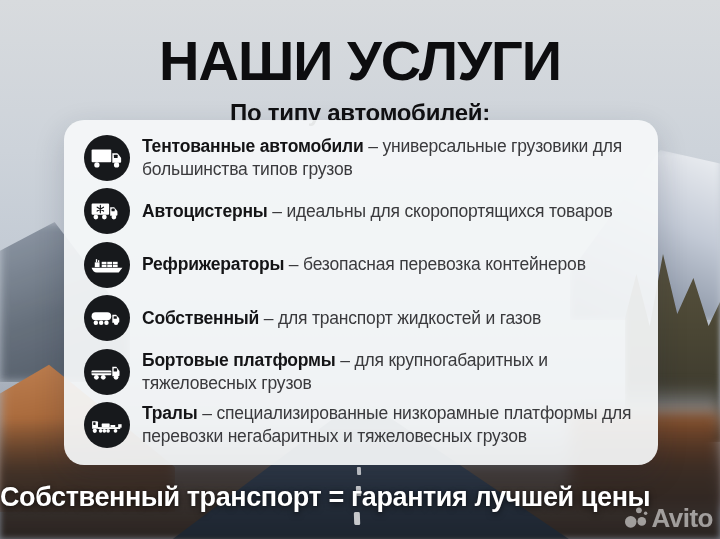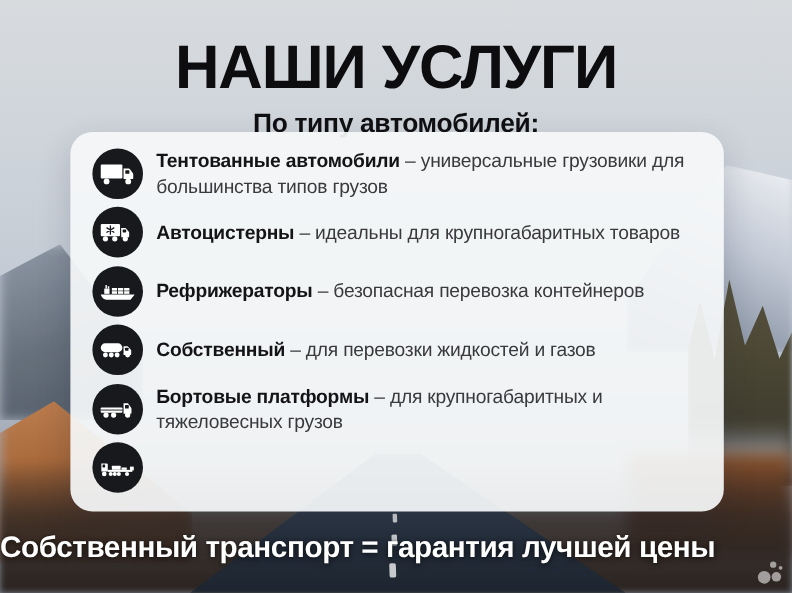--- a/index.html
+++ b/index.html
@@ -115,21 +115,21 @@
           </g>
           <path d="M38 15h7.5l5.5 6.5c.4.5.6 1.1.6 1.7V29a2 2 0 0 1-2 2H38z" fill="#fff"></path>
           <rect x="40.5" y="17.5" width="6" height="5" rx="1" fill="#17191c"></rect>
           <circle cx="11" cy="33.5" r="4.5" fill="#fff"></circle>
             <circle cx="27" cy="33.5" r="4.5" fill="#fff"></circle>
             <circle cx="45" cy="33.5" r="4.5" fill="#fff"></circle>
         </svg>
       </span>
       <p class="txt">
         <b>Автоцистерны</b>
-        <span>– идеальны для крупногабаритных товаров</span>
+        <span>– идеальны для скоропортящихся товаров</span>
       </p>
     </div>
 
     <div class="svc">
       <span class="icn">
         <svg viewBox="0 0 64 44">
           <path d="M3 27h58l-7 9H13c-5 0-8.5-4-10-9z" fill="#fff"></path>
           <rect x="9" y="17" width="9" height="9" fill="#fff"></rect>
           <rect x="11" y="11" width="2.5" height="6" fill="#fff"></rect>
           <rect x="15" y="13" width="2.5" height="4" fill="#fff"></rect>
@@ -156,21 +156,21 @@
           <path d="M42 16h7l5.5 6c.4.5.6 1.1.6 1.7V29a2 2 0 0 1-2 2H42z" fill="#fff"></path>
           <rect x="44.5" y="18.5" width="6" height="5" rx="1" fill="#17191c"></rect>
           <circle cx="11" cy="31" r="4.2" fill="#fff"></circle>
             <circle cx="21" cy="31" r="4.2" fill="#fff"></circle>
           <circle cx="31" cy="31" r="4.2" fill="#fff"></circle>
             <circle cx="49" cy="31" r="4.2" fill="#fff"></circle>
         </svg>
       </span>
       <p class="txt">
         <b>Собственный</b>
-        <span>– для перевозки жидкостей и газов</span>
+        <span>– для транспорт жидкостей и газов</span>
       </p>
     </div>
 
     <div class="svc">
       <span class="icn">
         <svg viewBox="0 0 64 44">
           <rect x="3" y="19" width="37" height="9" rx="1.5" fill="#fff"></rect>
           <path d="M3 23.5h37" stroke="#17191c" stroke-width="1.6" fill="none"></path>
           <path d="M42 12h7.5l5.5 7.5c.4.5.6 1.1.6 1.7V28a2 2 0 0 1-2 2H42z" fill="#fff"></path>
           <rect x="44.5" y="15" width="6.5" height="6" rx="1" fill="#17191c"></rect>
@@ -196,30 +196,35 @@
           <rect x="38.5" y="22" width="9" height="4" fill="#fff"></rect>
           <g fill="#fff">
             <circle cx="9" cy="33" r="4"></circle>
               <circle cx="20" cy="33" r="3.5"></circle>
               <circle cx="27" cy="33" r="3.5"></circle>
             <circle cx="34" cy="33" r="3.5"></circle>
               <circle cx="48" cy="33" r="3.5"></circle>
           </g>
         </svg>
       </span>
+      <p class="txt">
+        <b>Тралы</b>
+        <span>– специализированные низкорамные платформы для перевозки негабаритных и тяжеловесных грузов</span>
+      </p>
     </div>
 
   </div>
 
   <p class="tagline">Собственный транспорт = гарантия лучшей цены</p>
 
   <div class="watermark">
     <svg width="25" height="25" viewBox="0 0 26 26">
       <g fill="rgba(255,255,255,0.55)">
         <circle cx="15.5" cy="4.5" r="3"></circle>
         <circle cx="22.5" cy="7.5" r="1.8"></circle>
         <circle cx="7" cy="16.5" r="6"></circle>
         <circle cx="18.5" cy="16" r="4.5"></circle>
       </g>
     </svg>
+    <span>Avito</span>
   </div>
 
 </div>
 
 </body></html>

